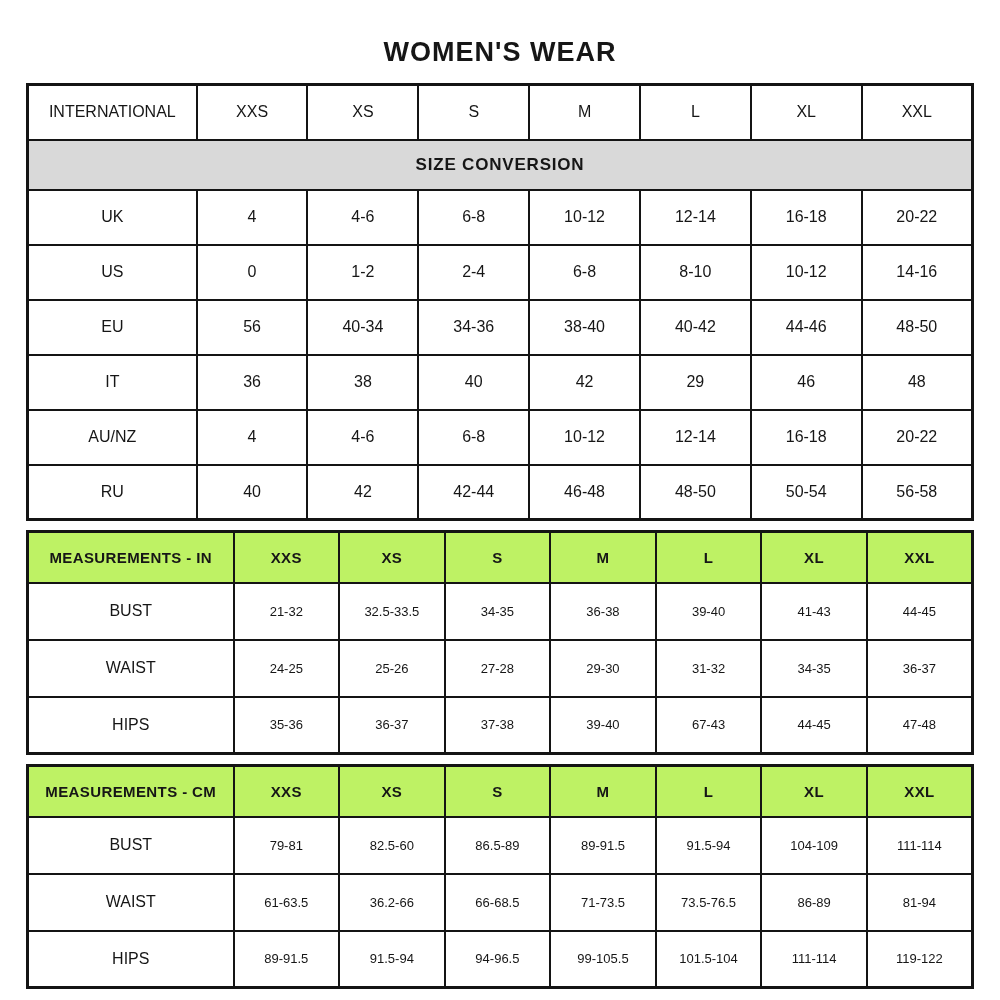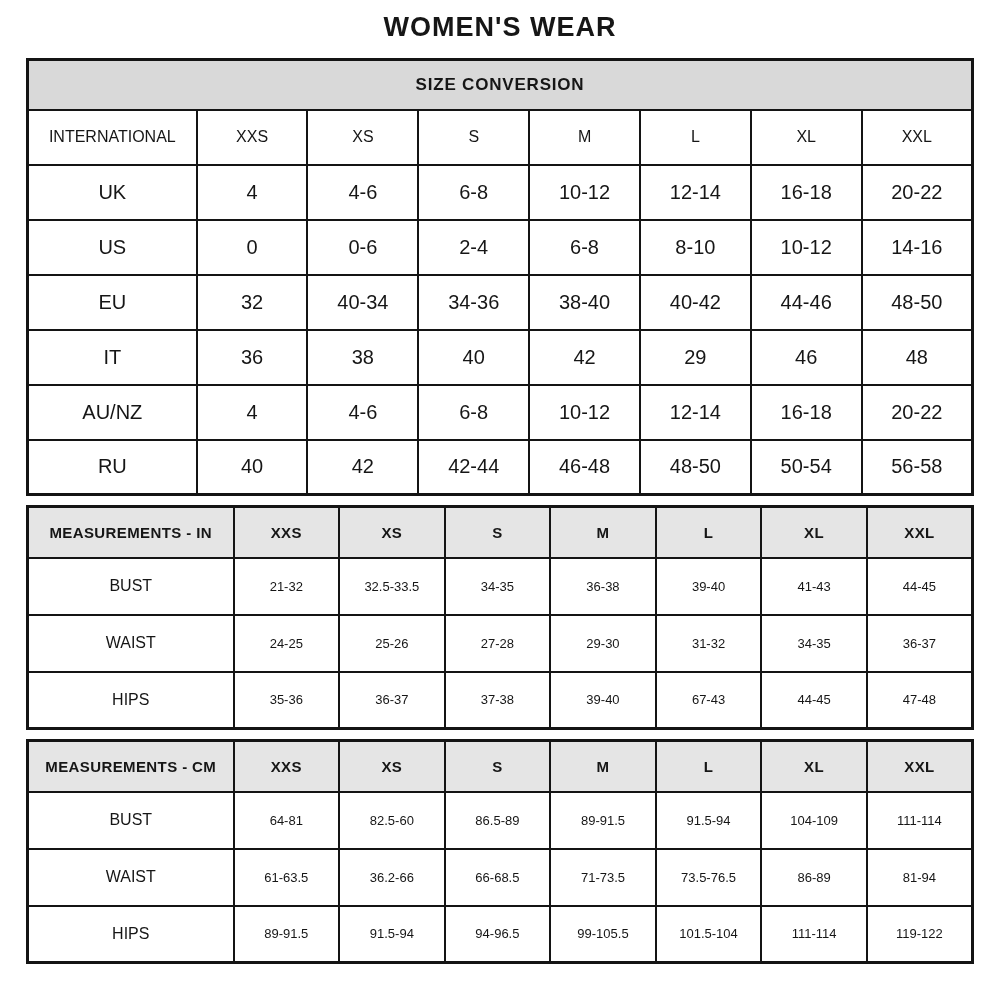--- a/index.html
+++ b/index.html
@@ -5,21 +5,21 @@
   * { box-sizing: border-box; }
   html, body { margin: 0; padding: 0; background: #ffffff; }
   body {
     font-family: "Liberation Sans", "DejaVu Sans", sans-serif;
     color: #161616;
     width: 1000px;
   }
   .page {
     width: 1000px;
     height: 1000px;
-    padding: 4px 26px 8px 26px;
+    padding: 29px 26px 8px 26px;
     border-radius: 25px;
   }
   .title {
     margin: 8px 0 15px 0;
     text-align: center;
     font-size: 27px;
     font-weight: bold;
     letter-spacing: 1px;
   }
   table.tbl {
@@ -44,83 +44,83 @@
     letter-spacing: 0.8px;
   }
   
   .conv .c0 { width: 17.9%; }
   .conv th.label-h, .conv th.size-h {
     height: 55px;
     font-size: 16px;
     font-weight: normal;
     background: #ffffff;
   }
-  .conv td { height: 55px; font-size: 20px; }
+  .conv td { height: 55px; font-size: 16px; }
   
   .meas .c0 { width: 21.8%; }
   .meas th {
     height: 51px;
     font-size: 15px;
     font-weight: bold;
-    background: #e5e5e5;
+    background: #bef264;
     letter-spacing: 0.4px;
   }
   .meas td { height: 57px; }
   .meas td.label { font-size: 16px; }
   .meas td.val { font-size: 13px; margin-left: 11px; }
 </style>
 </head>
 <body>
 
 <div class="page">
 
   <h1 class="title">WOMEN'S WEAR</h1>
 
   <table class="tbl conv">
     <colgroup>
         <col class="c0">
         <col span="7">
       </colgroup>
     <tbody>
-        <tr>
-          <th class="banner" colspan="8">SIZE CONVERSION</th>
-        </tr>
         <tr>
           <th class="label-h">INTERNATIONAL</th>
           <th class="size-h">XXS</th>
           <th class="size-h">XS</th>
           <th class="size-h">S</th>
           <th class="size-h">M</th>
           <th class="size-h">L</th>
           <th class="size-h">XL</th>
           <th class="size-h">XXL</th>
         </tr>
         <tr>
+          <th class="banner" colspan="8">SIZE CONVERSION</th>
+        </tr>
+        <tr>
           <td class="label">UK</td>
           <td class="val">4</td>
           <td class="val">4-6</td>
           <td class="val">6-8</td>
           <td class="val">10-12</td>
           <td class="val">12-14</td>
           <td class="val">16-18</td>
           <td class="val">20-22</td>
         </tr>
         <tr>
           <td class="label">US</td>
           <td class="val">0</td>
-          <td class="val">0-6</td>
+          <td class="val">1-2</td>
           <td class="val">2-4</td>
           <td class="val">6-8</td>
           <td class="val">8-10</td>
           <td class="val">10-12</td>
           <td class="val">14-16</td>
         </tr>
         <tr>
           <td class="label">EU</td>
-          <td class="val">32</td>
+          <td class="val">56</td>
           <td class="val">40-34</td>
           <td class="val">34-36</td>
           <td class="val">38-40</td>
           <td class="val">40-42</td>
           <td class="val">44-46</td>
           <td class="val">48-50</td>
         </tr>
         <tr>
           <td class="label">IT</td>
           <td class="val">36</td>
@@ -214,21 +214,21 @@
           <th class="size-h">XXS</th>
           <th class="size-h">XS</th>
           <th class="size-h">S</th>
           <th class="size-h">M</th>
           <th class="size-h">L</th>
           <th class="size-h">XL</th>
           <th class="size-h">XXL</th>
         </tr>
         <tr>
           <td class="label">BUST</td>
-          <td class="val">64-81</td>
+          <td class="val">79-81</td>
           <td class="val">82.5-60</td>
           <td class="val">86.5-89</td>
           <td class="val">89-91.5</td>
           <td class="val">91.5-94</td>
           <td class="val">104-109</td>
           <td class="val">111-114</td>
         </tr>
         <tr>
           <td class="label">WAIST</td>
           <td class="val">61-63.5</td>

